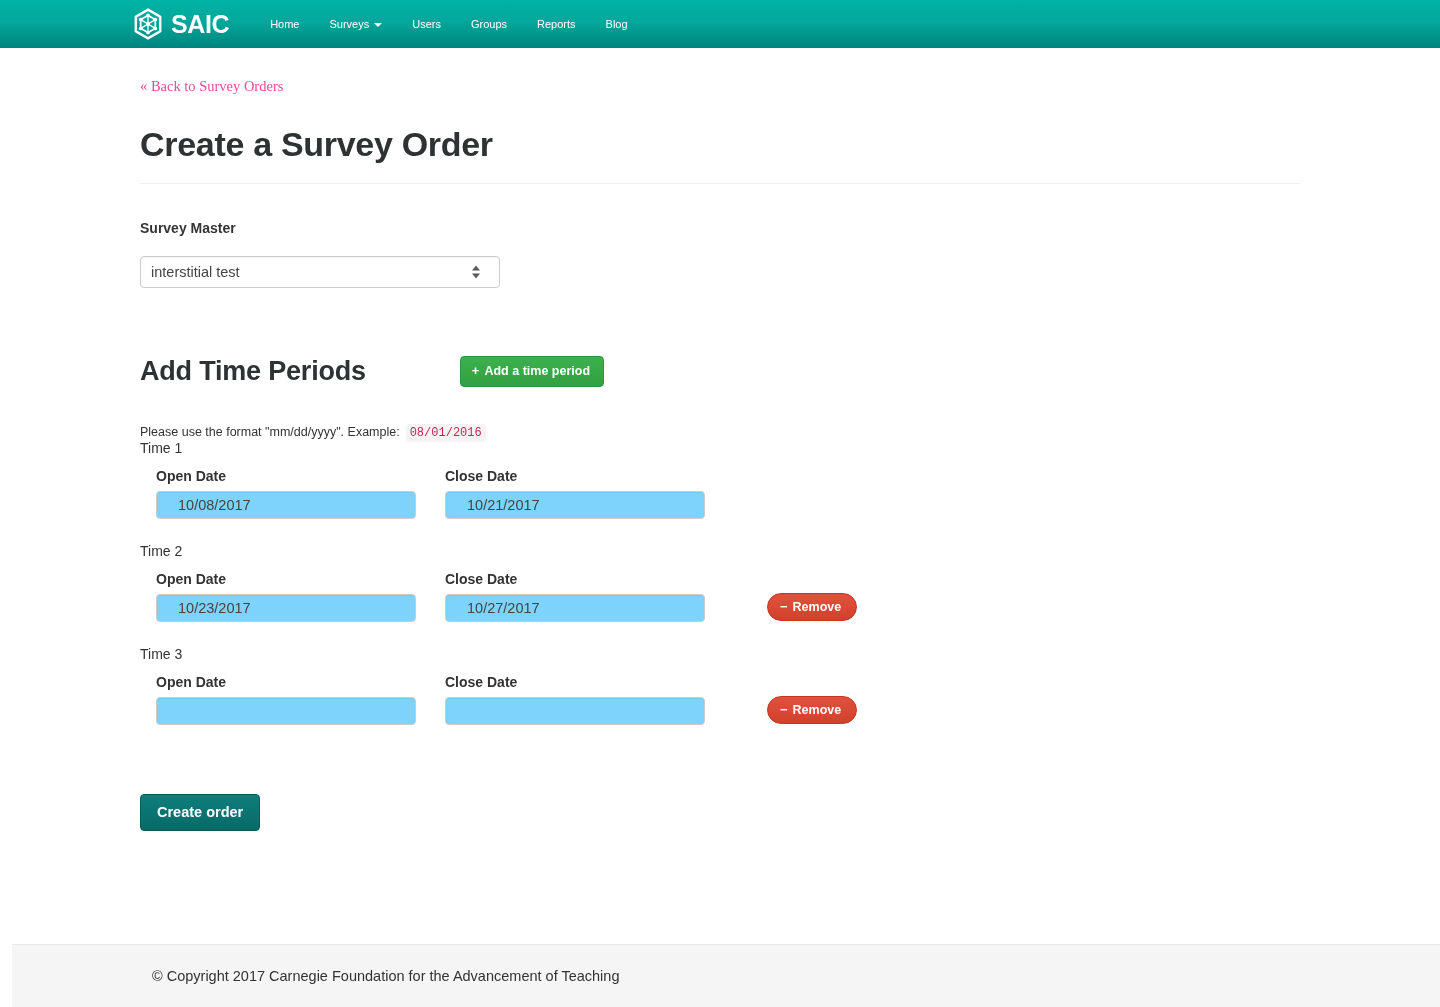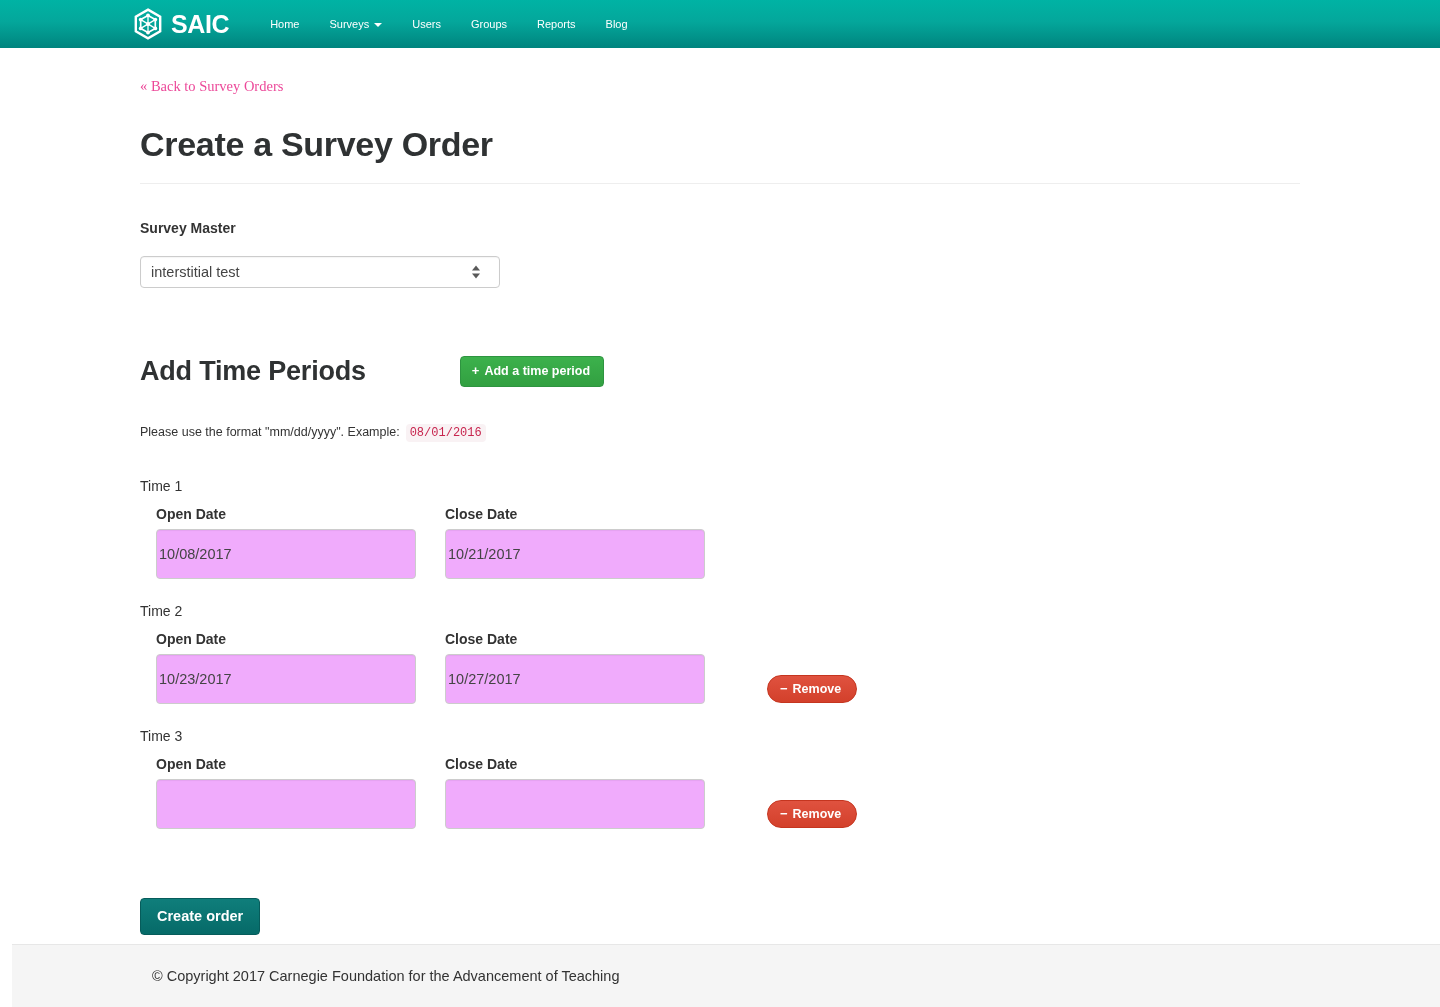--- a/index.html
+++ b/index.html
@@ -196,47 +196,47 @@
     font-family: "Liberation Mono", monospace;
     font-size: 12px;
     color: #c7254e;
     background: #f9f2f4;
     padding: 2px 4px;
     border-radius: 4px;
     margin-left: 6px;
   }
 
   
-  .time-block { margin-top: 38px; }
+  .time-block { }
   .time-block + .time-block { margin-top: 24px; }
   .time-legend {
     font-size: 14px;
     color: #333333;
     margin-bottom: 12px;
   }
   .row {
     display: flex;
     align-items: flex-end;
     padding-left: 16px;
   }
   .col {
     width: 260px;
     margin-right: 29px;
   }
   .col .field-label { margin-bottom: 7px; }
   input.date-input {
     width: 260px;
-    height: 50px;
+    height: 28px;
     border: 1px solid #cccccc;
     border-radius: 4px;
-    padding: 6px 2px;
+    padding: 6px 21px;
     font-size: 14.5px;
     font-family: "Liberation Sans", sans-serif;
     color: #444444;
-    background: #f0abfc;
+    background: #7dd3fc;
     box-shadow: 0 1px 1px rgba(0,0,0,0.05) inset;
     outline: none;
   }
   input.date-input::placeholder { color: #a9a9a9; }
   .btn-remove {
     background: linear-gradient(to bottom, #e0523f 0%, #d3402b 100%);
     border: 1px solid #c5351f;
     color: #ffffff;
     font-size: 12.5px;
     font-weight: bold;

